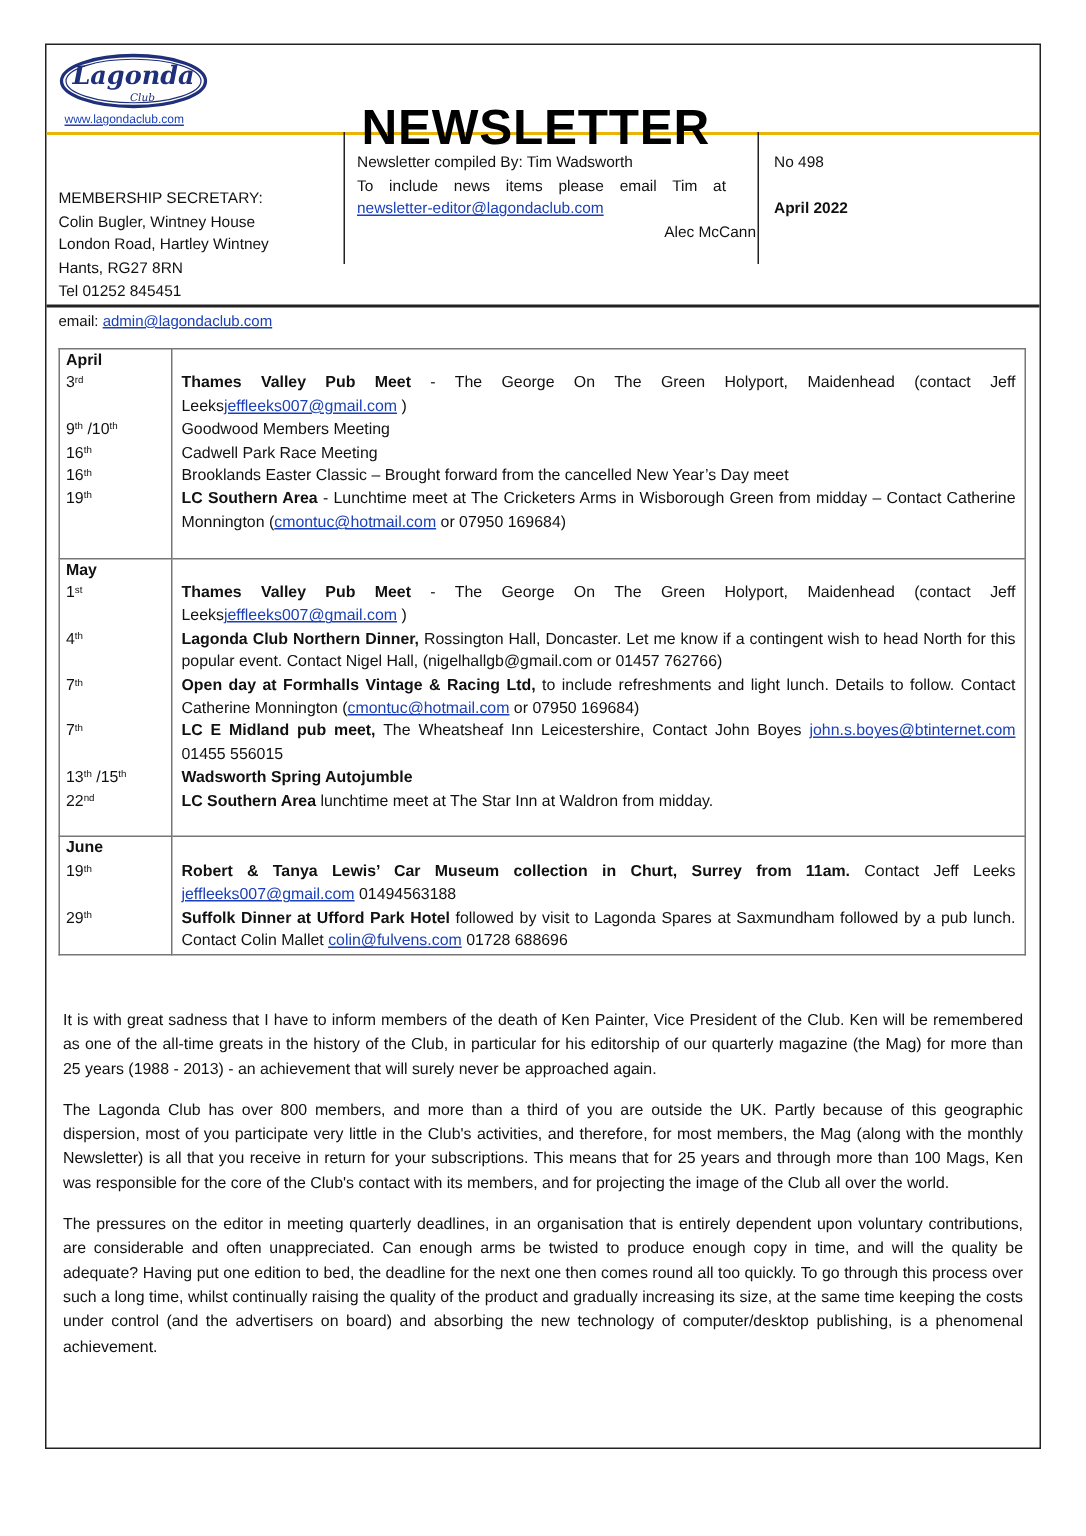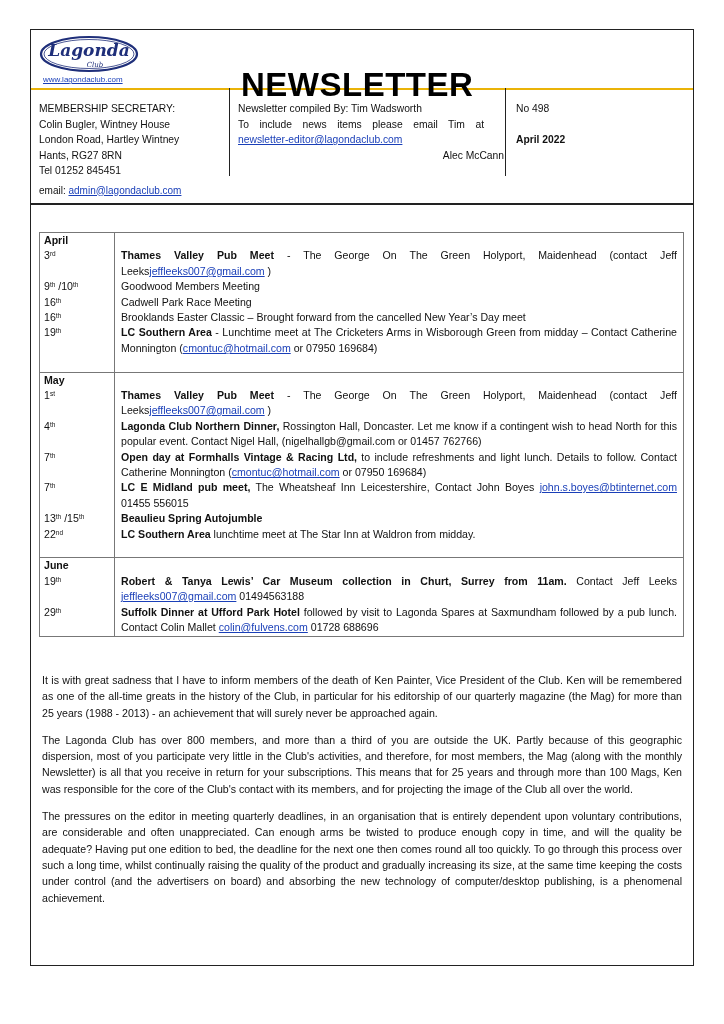--- a/index.html
+++ b/index.html
@@ -7,21 +7,21 @@
          font-family:"Liberation Sans", sans-serif; color:#111; }
   .frame { position:absolute; left:30px; top:29px; width:664px; height:937px;
            border:1.5px solid #222; box-sizing:border-box; }
   .hdr { position:absolute; left:0; top:0; width:100%; height:58px; border-bottom:2px solid #eab308; }
   .logo { position:absolute; left:8px; top:4px; width:102px; height:40px; }
   .site-link { position:absolute; left:12px; top:45px; font-size:8px; color:#1a3fb8; text-decoration:underline; }
   .title { position:absolute; left:210px; top:0px; font-size:33px; font-weight:bold; letter-spacing:0.5px;
            font-family:"Liberation Sans", sans-serif; color:#000;margin-top:36px; }
   .info { position:absolute; left:0; top:58px; width:100%; height:115px; border-bottom:2px solid #222; }
   .info .col { position:absolute; top:0; height:100%; font-size:10.3px; line-height:15.5px; }
-  .col1 { left:8px; width:190px; padding-top:13px; }
+  .col1 { left:8px; width:190px; padding-top:13px;margin-top:24px; }
   .col2 { left:198px; width:275px; border-left:1.5px solid #222; height:88px !important; padding:13px 0 0 8px; box-sizing:border-box; }
   .col3 { left:474px; width:190px; border-left:1.5px solid #222; height:88px !important; padding:13px 0 0 10px; box-sizing:border-box; }
   .email-row { margin-top:4px; font-size:10px; }
   a, .link { color:#1a3fb8; text-decoration:underline; }
   .just { text-align:justify; text-align-last:justify; padding-right:20px; }
   .center { text-align:right; }
   .bold { font-weight:bold; }
   .events { position:absolute; left:8px; top:202px; width:645px; border-collapse:collapse; font-size:10.6px; line-height:15.4px; }
   .events td { border:1px solid #777; vertical-align:top; padding:0 4px;margin-top:20px; }
   .events td.d { width:66px; }
@@ -104,21 +104,21 @@
             <div style="min-height: 0px; height: 30.8125px;"><span>7</span><sup>th</sup></div>
             <div style="min-height: 0px; height: 15.4062px;"><span>13</span><sup>th</sup><span> /15</span><sup>th</sup></div>
             <div style="min-height: 0px; height: 15.4062px;"><span>22</span><sup>nd</sup></div>
           </td>
           <td class="e">
             <div class="gap"></div>
             <div class="ev ev-just"><span class="bold">Thames Valley Pub Meet</span><span> - The George On The Green Holyport, Maidenhead (contact Jeff Leeks</span><a>jeffleeks007@gmail.com</a><span> )</span></div>
             <div class="ev ev-just"><span class="bold">Lagonda Club Northern Dinner,</span><span> Rossington Hall, Doncaster. Let me know if a contingent wish to head North for this popular event. Contact Nigel Hall, (nigelhallgb@gmail.com or 01457 762766)</span></div>
             <div class="ev ev-just"><span class="bold">Open day at Formhalls Vintage &amp; Racing Ltd,</span><span> to include refreshments and light lunch. Details to follow. Contact Catherine Monnington (</span><a>cmontuc@hotmail.com</a><span> or 07950 169684)</span></div>
             <div class="ev ev-just"><span class="bold">LC E Midland pub meet,</span><span> The Wheatsheaf Inn Leicestershire, Contact John Boyes </span><a>john.s.boyes@btinternet.com</a><span>  01455 556015</span></div>
-            <div class="ev ev-just"><span class="bold">Beaulieu Spring Autojumble</span></div>
+            <div class="ev ev-just"><span class="bold">Wadsworth Spring Autojumble</span></div>
             <div class="ev ev-just"><span class="bold">LC Southern Area</span><span> lunchtime meet at The Star Inn at Waldron from midday.</span></div>
             <div class="gap"></div>
           </td>
         </tr>
         <tr>
           <td class="d">
             <div class="month">June</div>
             <div style="min-height: 0px; height: 30.8125px;"><span>19</span><sup>th</sup></div>
             <div style="min-height: 0px; height: 30.8125px;"><span>29</span><sup>th</sup></div>
           </td>

